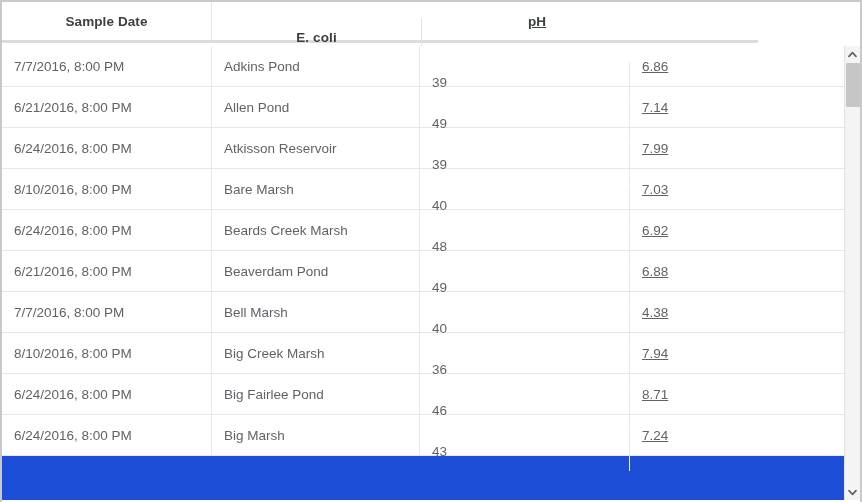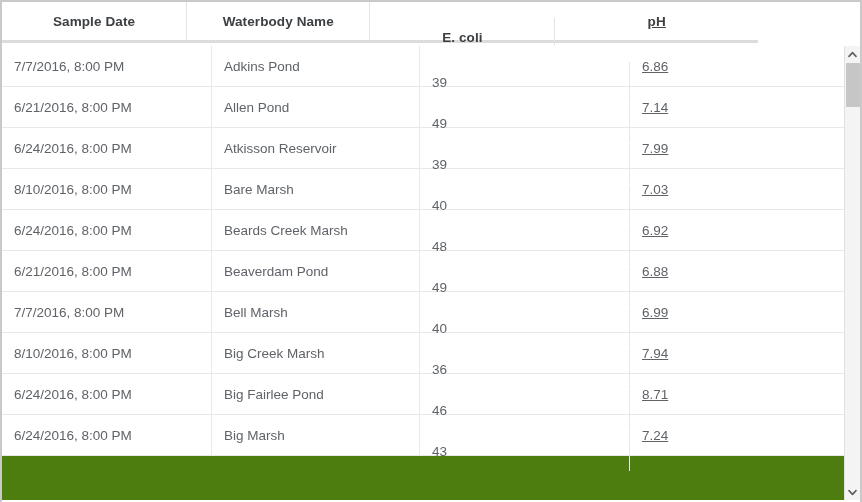--- a/index.html
+++ b/index.html
@@ -73,21 +73,21 @@
   .col-3 { width: 230px; }
 
   
   .grid-body {
     position: absolute;
     top: 46px;
     left: 2px;
     width: 858px;
     height: 454px;
     overflow: hidden;
-    background: #4d7c0f;
+    background: #1d4ed8;
   }
   .grid-row {
     display: flex;
     height: 41px;
     box-sizing: border-box;
     border-bottom: 1px solid #e8e8e8;
     background: #ffffff;
   }
   .cell {
     box-sizing: border-box;
@@ -143,21 +143,20 @@
 <body>
 
 <div class="app-frame">
 
   <div class="frame-edge-top"></div>
   <div class="frame-edge-left"></div>
   <div class="frame-edge-right"></div>
 
   <div class="grid-header">
     <div class="hcell col-0">Sample Date</div>
-    <div class="hcell col-1">Waterbody Name</div>
     <div class="hcell col-2">E. coli</div>
     <div class="hcell col-3">pH</div>
   </div>
 
   <div class="grid-body" id="grid-body">
       <div class="grid-row">
         <div class="cell col-0">7/7/2016, 8:00 PM</div>
         <div class="cell col-1">Adkins Pond</div>
         <div class="cell col-2">39</div>
         <div class="cell col-3">6.86</div>
@@ -189,21 +188,21 @@
       <div class="grid-row">
         <div class="cell col-0">6/21/2016, 8:00 PM</div>
         <div class="cell col-1">Beaverdam Pond</div>
         <div class="cell col-2">49</div>
         <div class="cell col-3">6.88</div>
       </div>
       <div class="grid-row">
         <div class="cell col-0">7/7/2016, 8:00 PM</div>
         <div class="cell col-1">Bell Marsh</div>
         <div class="cell col-2">40</div>
-        <div class="cell col-3">6.99</div>
+        <div class="cell col-3">4.38</div>
       </div>
       <div class="grid-row">
         <div class="cell col-0">8/10/2016, 8:00 PM</div>
         <div class="cell col-1">Big Creek Marsh</div>
         <div class="cell col-2">36</div>
         <div class="cell col-3">7.94</div>
       </div>
       <div class="grid-row">
         <div class="cell col-0">6/24/2016, 8:00 PM</div>
         <div class="cell col-1">Big Fairlee Pond</div>

